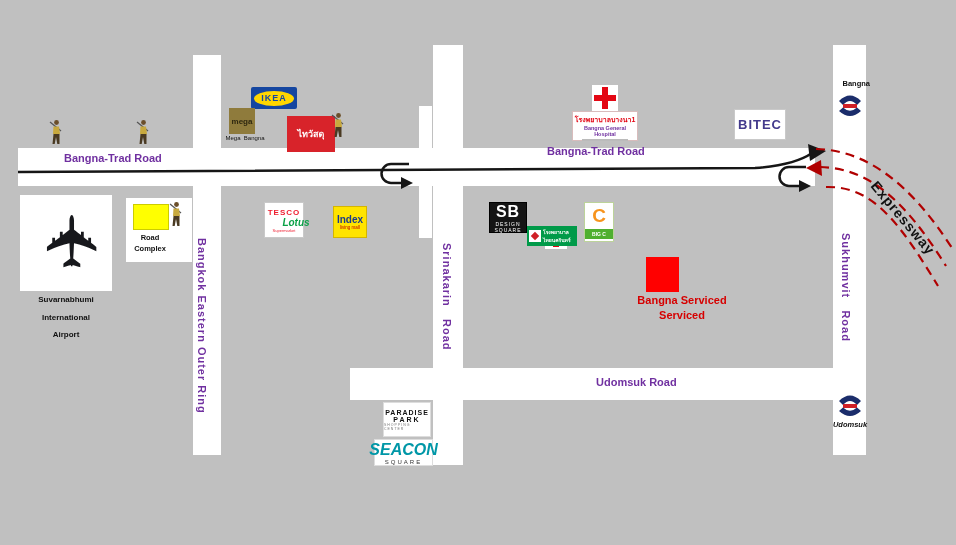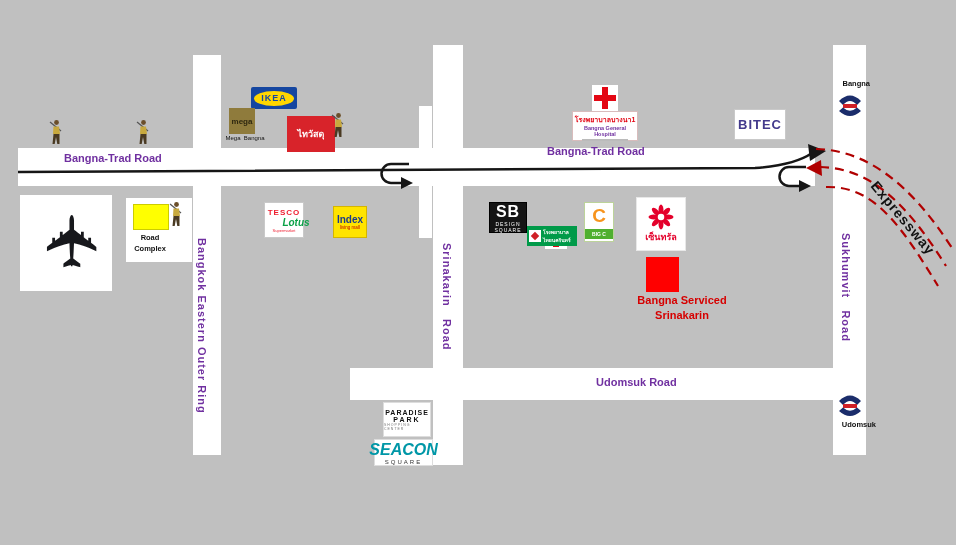--- a/index.html
+++ b/index.html
@@ -147,75 +147,64 @@
 
   <div class="lm" style="left:133px;top:204px;width:34px;height:24px;background:#ffff00;border:1px solid #cccc00;"></div>
   <div class="lm" style="left:124px;top:232px;width:52px;text-align:center;font-size:7.5px;font-weight:bold;color:#111;line-height:11px;">
     <div>Road</div>
     <div>Complex</div>
   </div>
 
   <div class="lm" style="left:28px;top:192px;width:90px;height:98px;display:flex;align-items:center;justify-content:center;">
     <span class="plane">✈</span>
   </div>
+  <div class="lm" style="left:14px;top:291px;width:104px;text-align:center;font-size:8px;font-weight:bold;color:#111;line-height:17.5px;">
+    <div>Suvarnabhumi</div>
+    <div>International</div>
+    <div>Airport</div>
+  </div>
 
   <div class="lm box sb" style="left:489px;top:202px;width:38px;height:31px;border-color:#000;">
     <div style="font-size:16px;font-weight:bold;letter-spacing:1px;">SB</div>
     <div style="font-size:5px;letter-spacing:1px;">DESIGN</div>
     <div style="font-size:5px;letter-spacing:1px;">SQUARE</div>
   </div>
 
   <div class="lm cross" style="left:545px;top:201px;width:22px;height:22px;"></div>
   <div class="lm" style="left:527px;top:226px;width:50px;height:20px;background:#009a49;display:flex;align-items:center;gap:2px;padding:0 2px;box-sizing:border-box;">
     <span style="width:12px;height:12px;background:#fff;display:inline-flex;align-items:center;justify-content:center;flex:none;">
       <span style="width:6px;height:6px;background:#d02027;transform:rotate(45deg);display:inline-block;"></span>
     </span>
     <span style="color:#fff;font-size:5px;font-weight:bold;">โรงพยาบาลไทยนครินทร์</span>
   </div>
 
   <div class="lm bigc" style="left:584px;top:202px;width:28px;height:38px;">
     <div style="height:26px;display:flex;align-items:center;justify-content:center;color:#f7941d;font-weight:bold;font-size:19px;">C</div>
     <div style="height:10px;background:#4faf2f;color:#fff;font-size:5px;font-weight:bold;text-align:center;line-height:10px;">BIG C</div>
   </div>
 
-  <div class="lm box" style="left:636px;top:197px;width:50px;height:54px;border-color:#e8e8e8;">
-    <svg class="central-star" width="26" height="26" viewBox="0 0 24 24">
-      <g fill="#e4002b">
-        <ellipse cx="12" cy="5.5" rx="2.3" ry="5" transform="rotate(0 12 12)"></ellipse>
-        <ellipse cx="12" cy="5.5" rx="2.3" ry="5" transform="rotate(45 12 12)"></ellipse>
-        <ellipse cx="12" cy="5.5" rx="2.3" ry="5" transform="rotate(90 12 12)"></ellipse>
-        <ellipse cx="12" cy="5.5" rx="2.3" ry="5" transform="rotate(135 12 12)"></ellipse>
-        <ellipse cx="12" cy="5.5" rx="2.3" ry="5" transform="rotate(180 12 12)"></ellipse>
-        <ellipse cx="12" cy="5.5" rx="2.3" ry="5" transform="rotate(225 12 12)"></ellipse>
-        <ellipse cx="12" cy="5.5" rx="2.3" ry="5" transform="rotate(270 12 12)"></ellipse>
-        <ellipse cx="12" cy="5.5" rx="2.3" ry="5" transform="rotate(315 12 12)"></ellipse>
-      </g>
-      <circle cx="12" cy="12" r="3" fill="#fff"></circle>
-    </svg>
-    <div style="color:#e4002b;font-weight:bold;font-size:9px;">เซ็นทรัล</div>
-  </div>
 
   <div class="lm apt-marker" style="left:646px;top:257px;width:33px;height:35px;"></div>
   <div class="lm apt-text" style="left:617px;top:293px;width:130px;">
     <div>Bangna Serviced</div>
-    <div>Srinakarin</div>
+    <div>Serviced</div>
   </div>
 
   <div class="lm box" style="left:383px;top:402px;width:48px;height:35px;border-color:#ddd;">
     <div style="color:#111;font-weight:bold;font-size:7px;letter-spacing:1px;">PARADISE</div>
     <div style="color:#111;font-weight:bold;font-size:7px;letter-spacing:2px;">PARK</div>
     <div style="color:#777;font-size:3.5px;letter-spacing:1px;">SHOPPING CENTER</div>
   </div>
   <div class="lm box" style="left:374px;top:439px;width:59px;height:27px;border-color:#ddd;">
     <div style="color:#0097a7;font-weight:bold;font-style:italic;font-size:16px;">SEACON</div>
     <div style="color:#333;font-size:6px;letter-spacing:2px;">SQUARE</div>
   </div>
 
   <div class="lm" style="left:838px;top:392px;">
     <svg width="24" height="27" viewBox="0 0 24 27">
         <path d="M1 9 Q12 -2 23 9 L19 13 Q12 5 5 13 Z" fill="#1b2d6b"></path>
         <rect x="5" y="12" width="14" height="4" fill="#d02027"></rect>
         <path d="M1 19 Q12 29 23 19 L19 15.5 Q12 22 5 15.5 Z" fill="#1b2d6b"></path>
       </svg>
   </div>
-  <div class="lm" style="left:824px;top:420px;width:52px;text-align:right;font-size:7.5px;font-weight:bold;color:#111;">Udomsuk</div>
+  <div class="lm" style="left:824px;top:420px;width:52px;text-align:center;font-size:7.5px;font-weight:bold;color:#111;font-style:italic;">Udomsuk</div>
 
 </div>
 
 </body></html>

